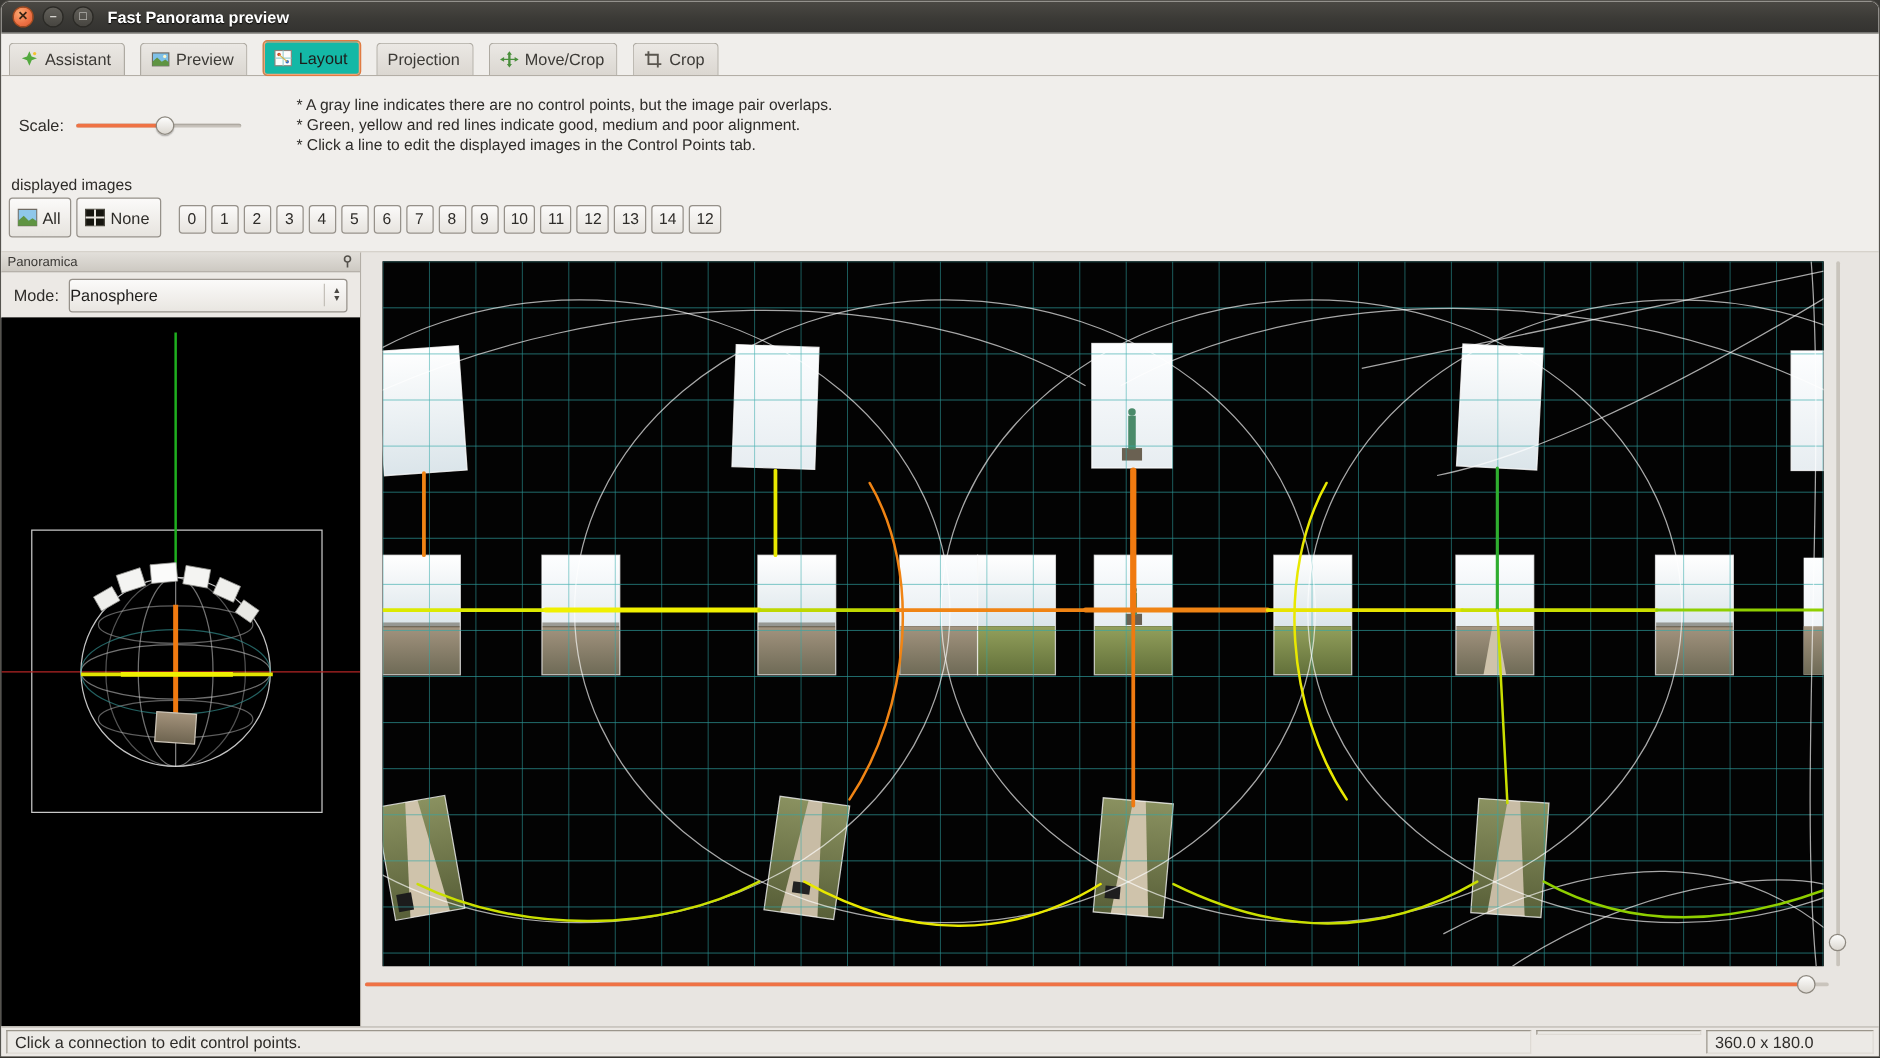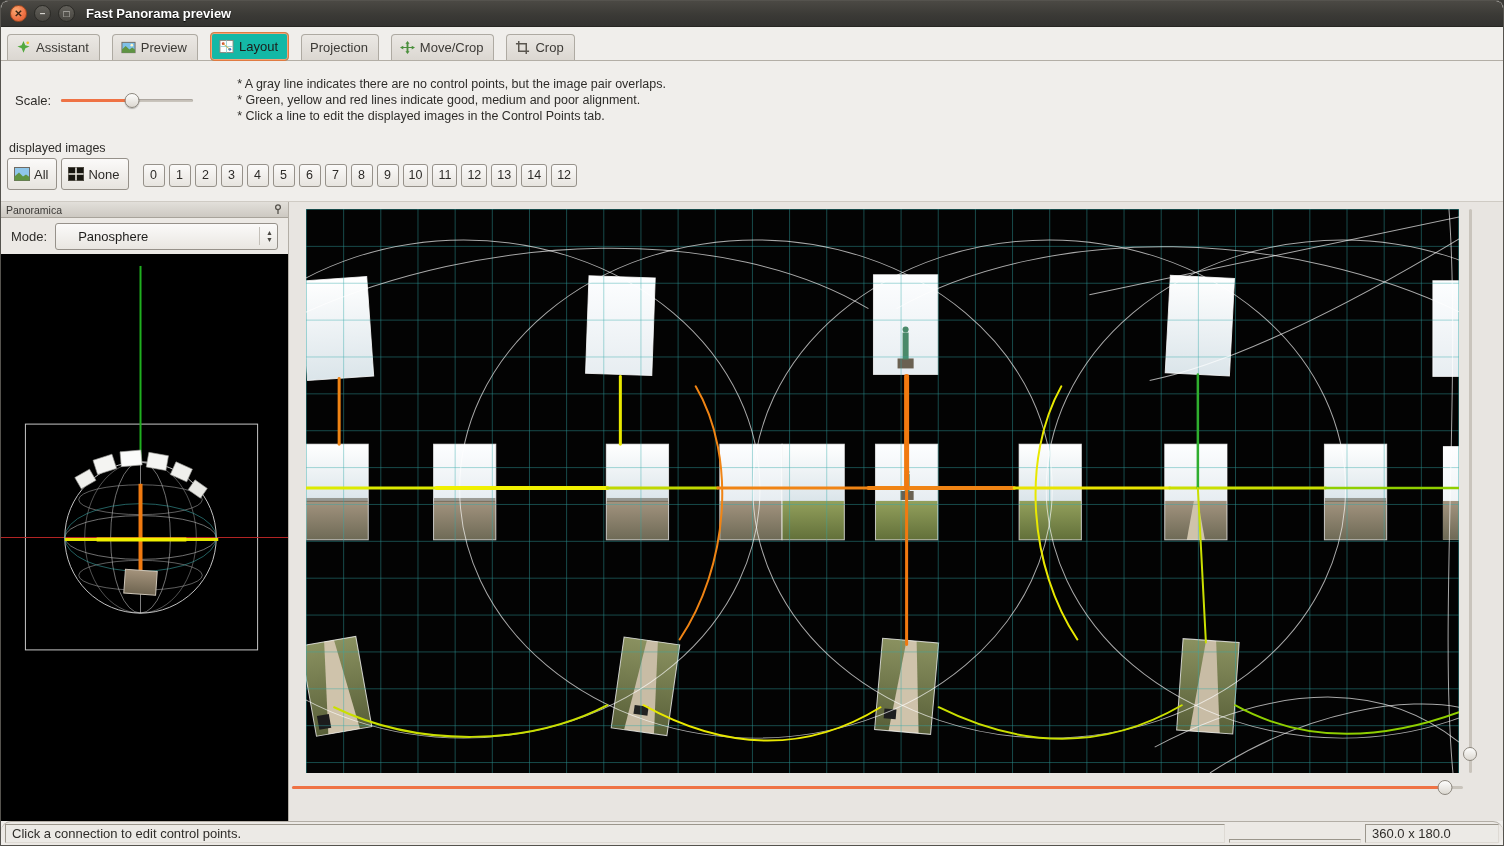--- a/index.html
+++ b/index.html
@@ -62,41 +62,41 @@
   }
   
   .content { flex:1; display:flex; min-height:0; background:#e8e5e1; border-top:1px solid #cfcbc4; }
   .left-panel { flex:0 0 288px; display:flex; flex-direction:column; border-right:1px solid #b3aea6; }
   .panel-header {
     flex:0 0 16px; display:flex; align-items:center; justify-content:space-between; padding:0 5px;
     background:linear-gradient(#e2dfda,#cdc9c2); border-bottom:1px solid #a8a39b; font-size:10.5px; color:#3a3835;
   }
   .mode-row { flex:0 0 36px; display:flex; align-items:center; gap:8px; padding:0 10px; background:#ece9e5; font-size:13px; color:#2e2c29; }
   .combo {
-    flex:1; height:27px; display:flex; align-items:center; justify-content:space-between; padding:0 4px 0 22px;
+    flex:1; height:27px; display:flex; align-items:center; justify-content:space-between; padding:0 4px 0 0;
     background:linear-gradient(#fbfaf9,#e9e6e1); border:1px solid #96918a; border-radius:3px; font-size:13px; color:#1f1e1c; cursor:default;
   }
   .combo .arrows { display:flex; flex-direction:column; align-items:center; gap:1px; padding-left:6px; border-left:1px solid #c4c0b9; height:18px; justify-content:center; }
   .combo .arrows span { font-size:7px; line-height:6px; color:#4a4843; }
   .sphere-view { flex:1; background:#000; min-height:0; }
   .sphere-view svg { display:block; width:100%; height:100%; }
   .main-area { flex:1; position:relative; background:#e8e5e1; }
   .canvas { position:absolute; left:17px; top:7px; right:44px; bottom:48px; background:#030303; overflow:hidden; }
   .canvas svg { display:block; width:100%; height:100%; }
   .vscroll { position:absolute; right:26px; top:7px; bottom:48px; width:14px; }
   .vscroll .trough { position:absolute; left:6px; top:0; bottom:0; width:3px; background:#c9c4bc; border-radius:2px; }
   .vscroll .knob { position:absolute; left:0; bottom:12px; width:14px; height:14px; border-radius:50%;
     background:linear-gradient(#fdfdfc,#dcd8d1); border:1px solid #8d887f; }
   .hscroll { position:absolute; left:3px; right:40px; bottom:26px; height:15px; }
   .hscroll .trough { position:absolute; top:6px; left:0; right:0; height:3px; background:#c9c4bc; border-radius:2px; }
   .hscroll .fill { position:absolute; top:6px; left:0; width:98.5%; height:3px; background:#ef7244; border-radius:2px; }
   .hscroll .knob { position:absolute; top:0; left:98.5%; transform:translateX(-50%); width:15px; height:15px; border-radius:50%;
     background:linear-gradient(#fdfdfc,#dcd8d1); border:1px solid #8d887f; }
   
-  .statusbar { flex:0 0 24px; display:flex; gap:4px; align-items:flex-end; padding:2px 4px; background:#ece9e5; border-top:1px solid #b3aea6;border-radius:10px; }
+  .statusbar { flex:0 0 24px; display:flex; gap:4px; align-items:flex-start; padding:2px 4px; background:#ece9e5; border-top:1px solid #b3aea6; }
   .sbox { border:1px solid; border-color:#9b968c #dedad4 #dedad4 #9b968c; background:#eceae6; font-size:13px; color:#2e2c29; padding:1px 6px; display:flex; align-items:center; }
   .sbox.msg { flex:1 1 auto; }
   .sbox.mid { flex:0 0 132px; }
   .sbox.dim { flex:0 0 134px; }
 </style>
 </head>
 <body>
 
 <div class="window">
 

